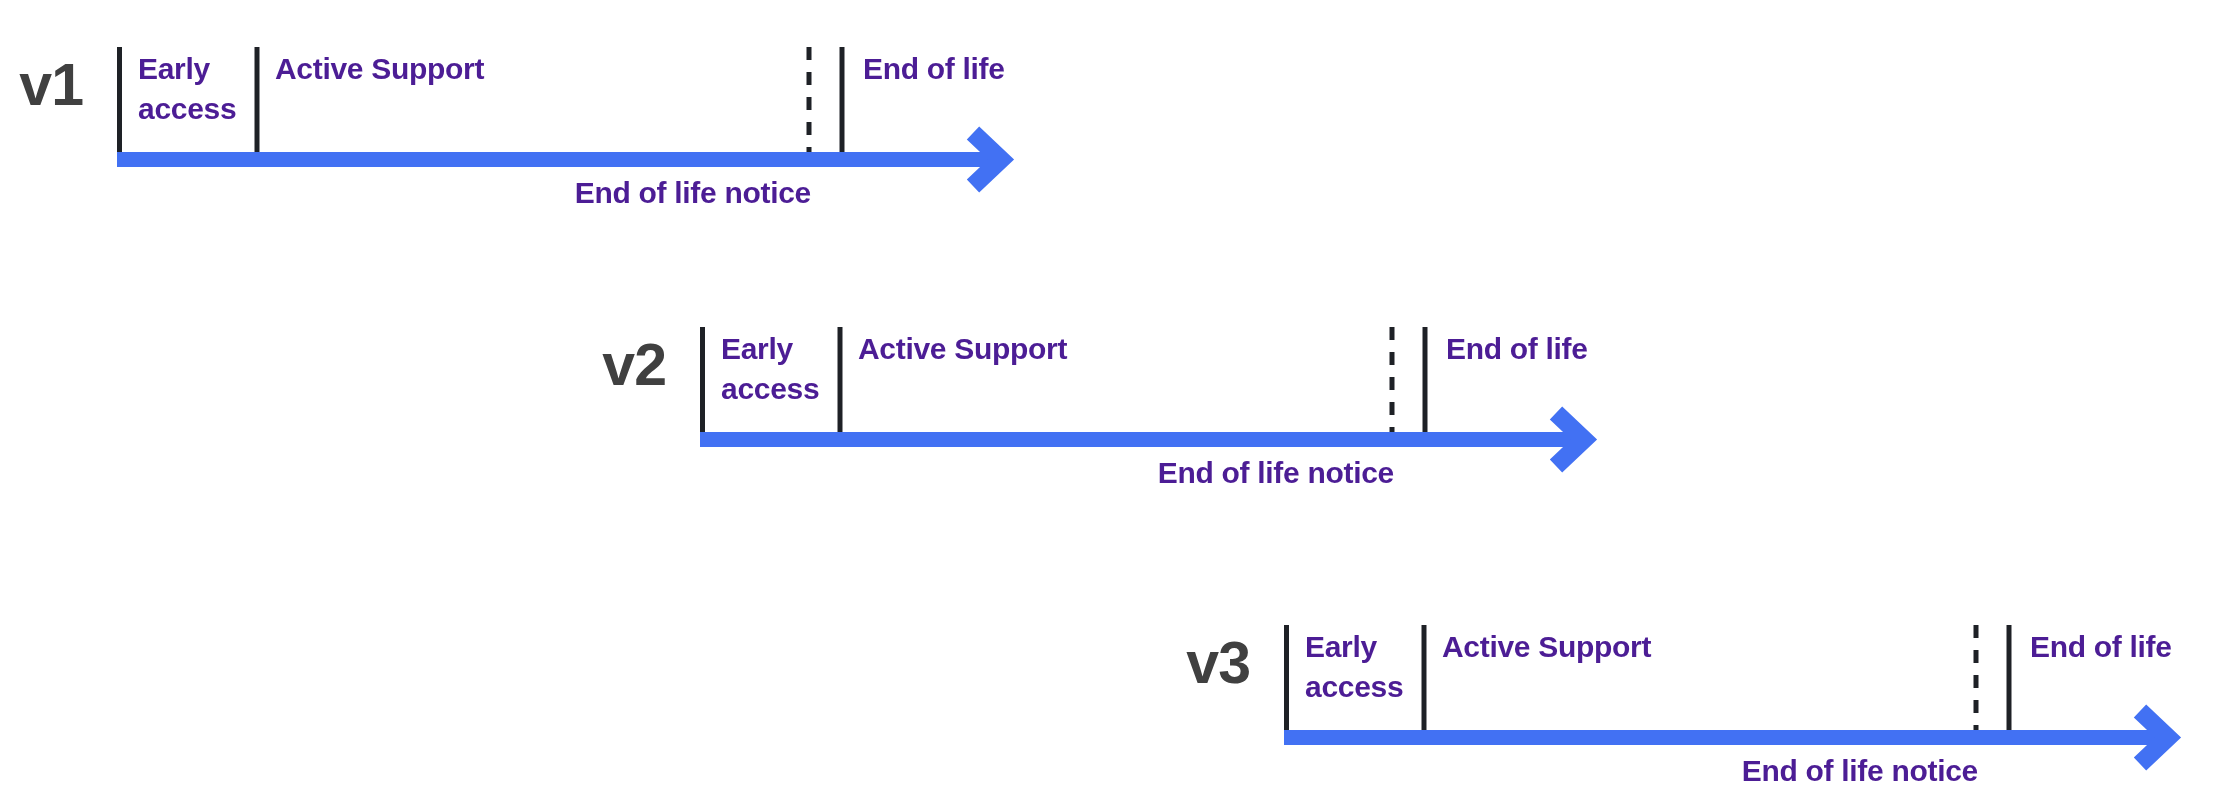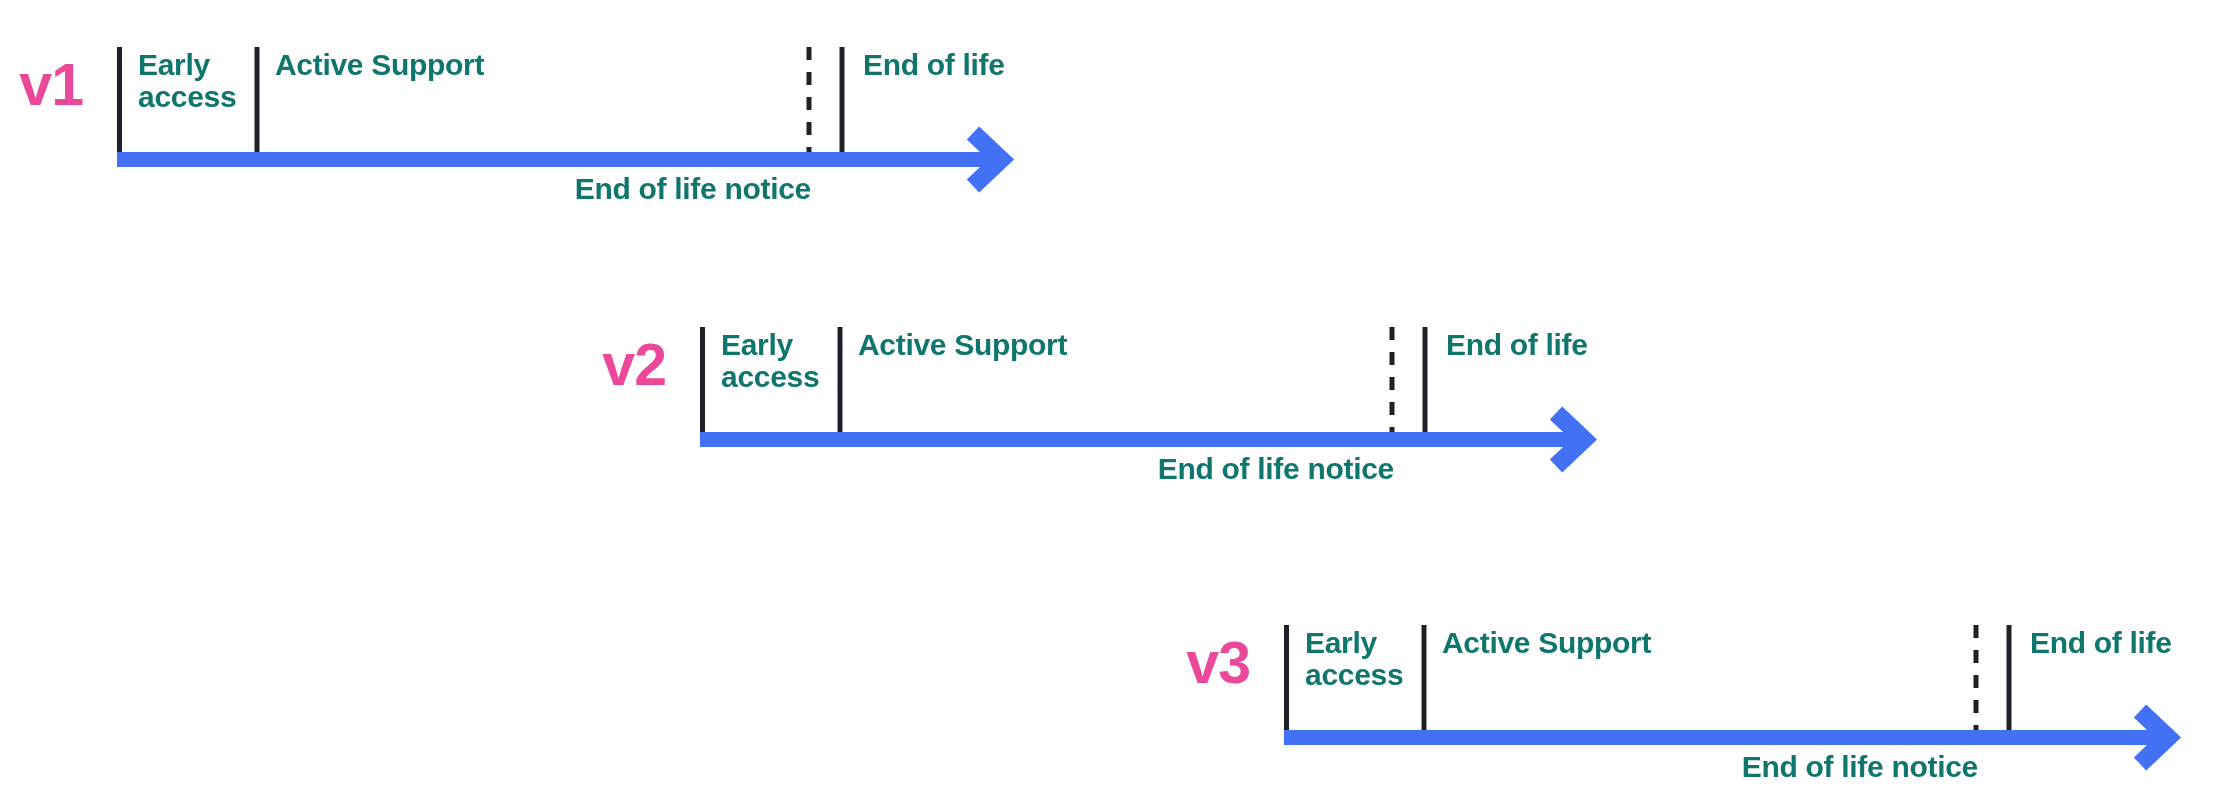--- a/index.html
+++ b/index.html
@@ -29,30 +29,30 @@
   }
   .vlabel {
     position: absolute;
     right: 100%;
     margin-right: 34px;
     top: 9px;
     font-size: 59px;
     font-weight: 700;
     line-height: 1;
     letter-spacing: -1px;
-    color: #ec4899;
+    color: #404040;
     white-space: nowrap;
   }
   .lbl {
     position: absolute;
     font-size: 30px;
     font-weight: 700;
-    line-height: 32px;
+    line-height: 40px;
     letter-spacing: -0.3px;
-    color: #0f766e;
+    color: #4c1d95;
   }
   .lbl.early {
     left: 21px;
     top: 2px;
     width: 104px;
   }
   .lbl.active {
     left: 158px;
     top: 2px;
     white-space: nowrap;

